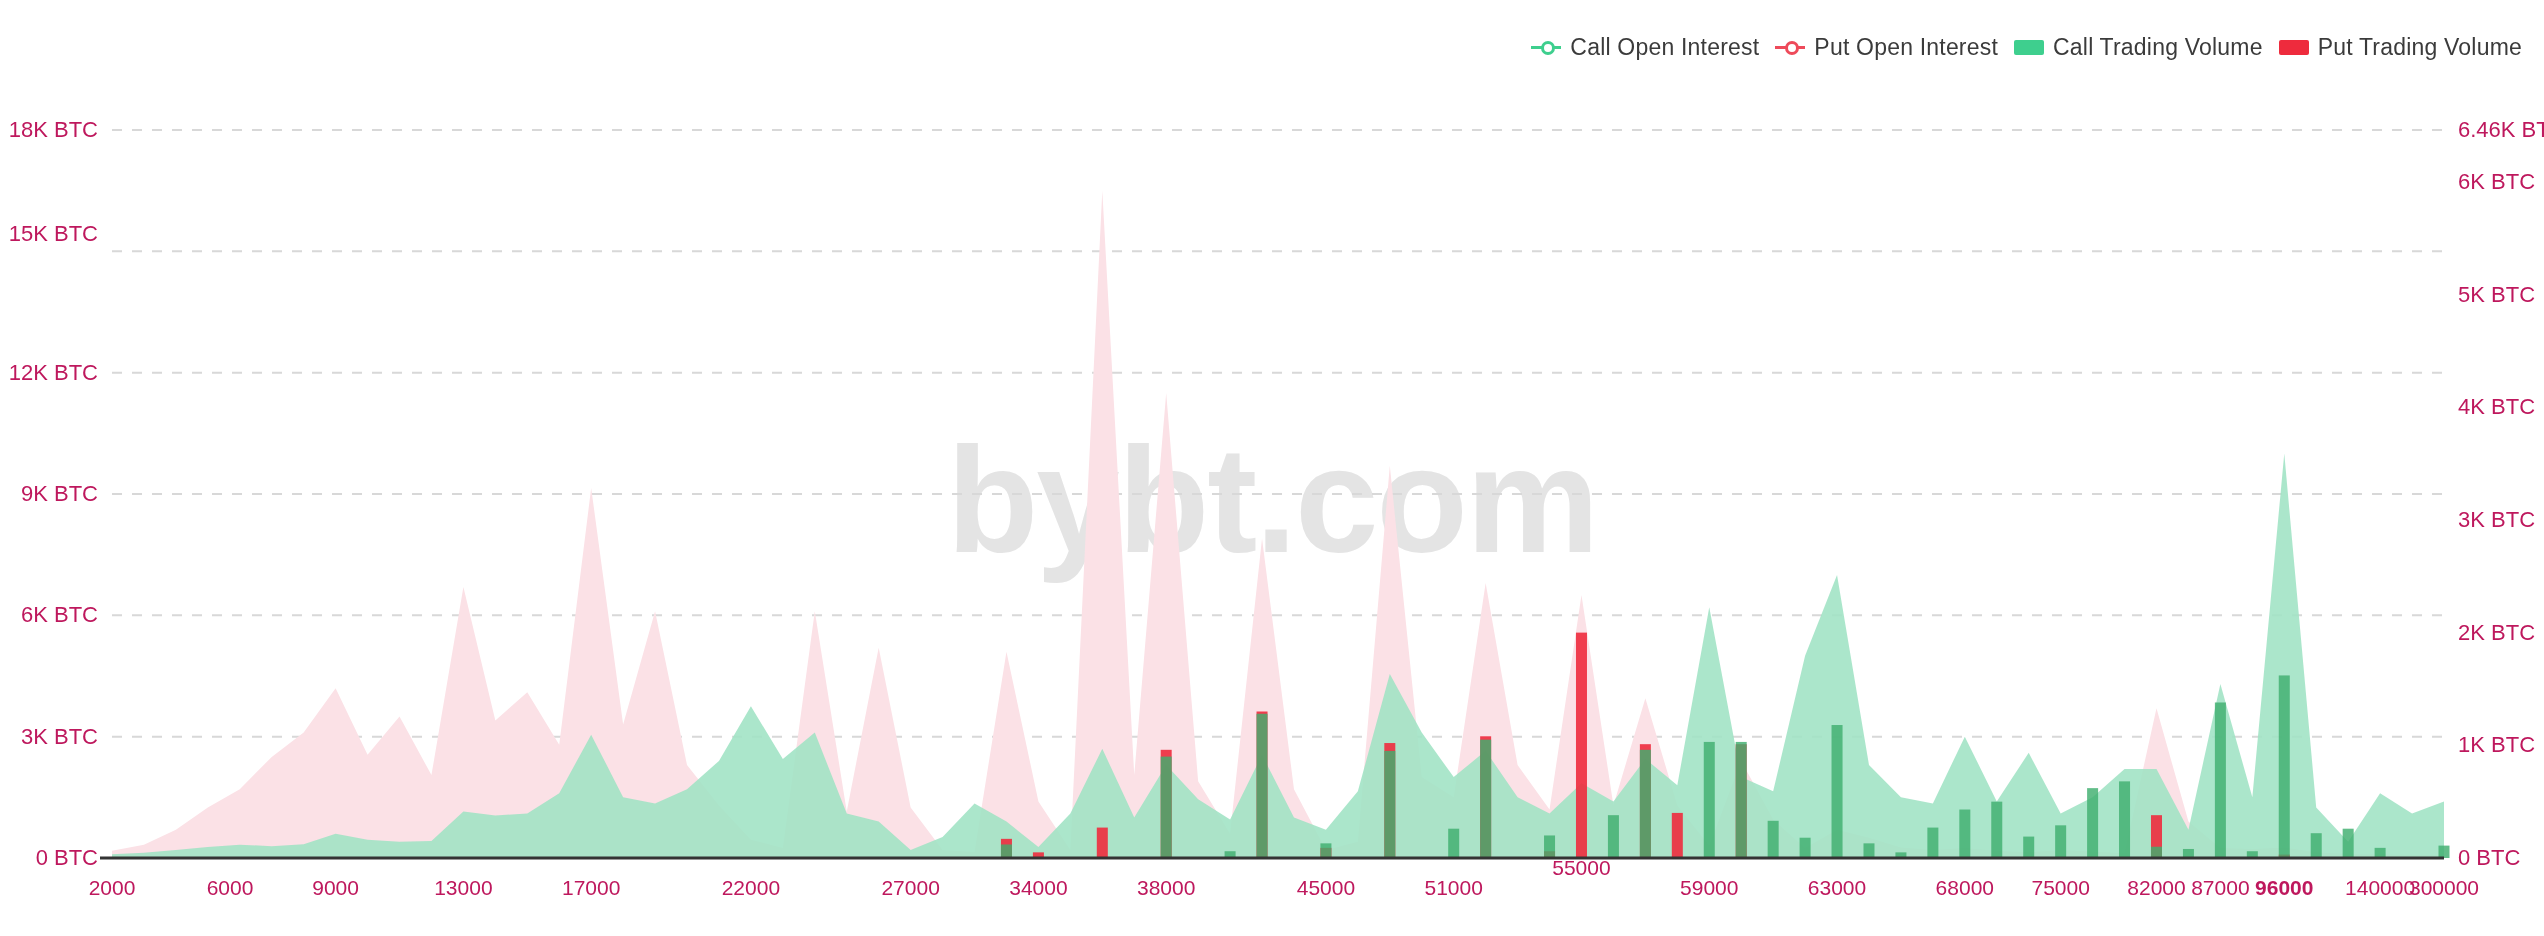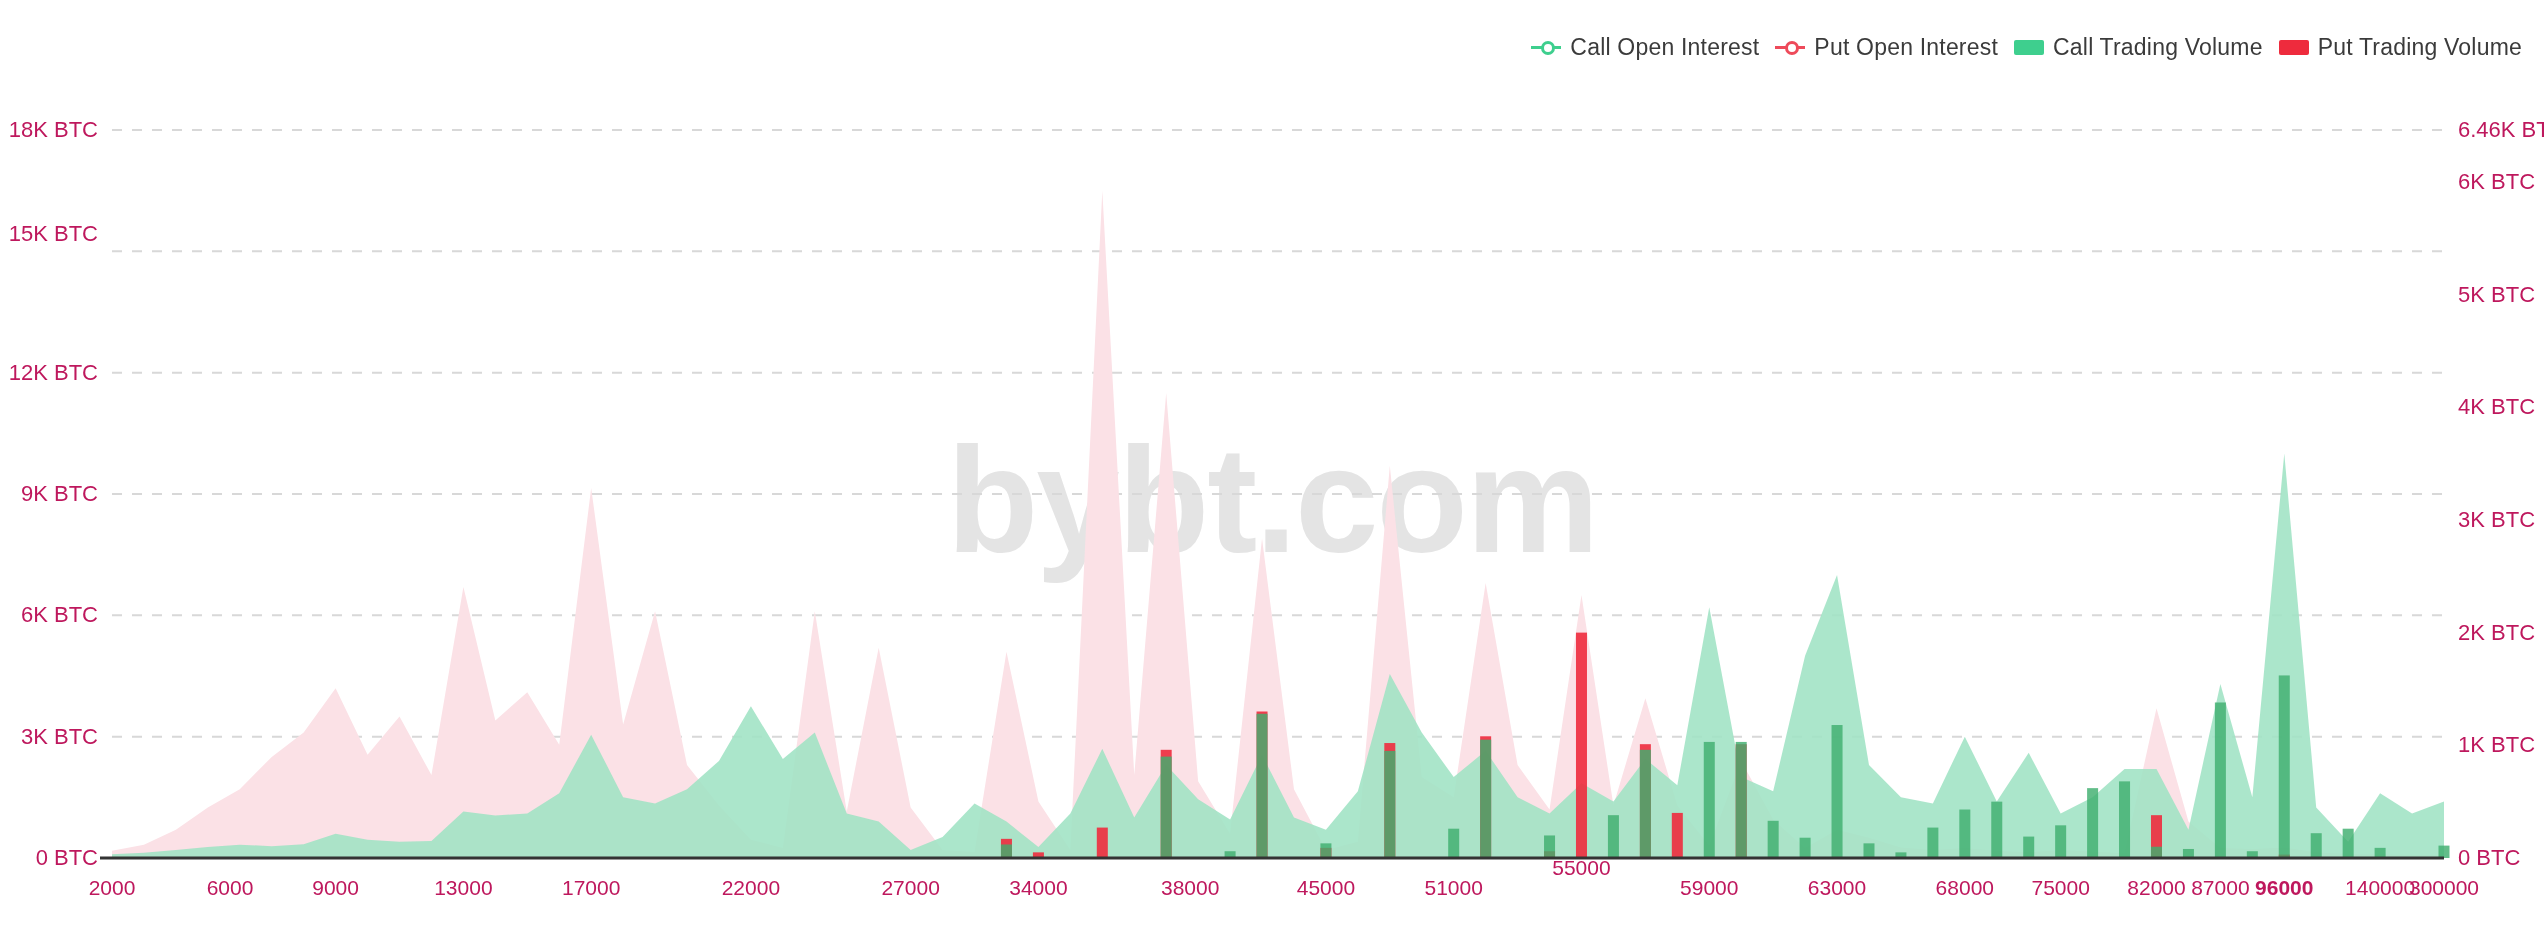--- a/index.html
+++ b/index.html
@@ -229,21 +229,21 @@
     </div>
   <div id="x-axis">
       <div class="axis-label x-label" style="left: 112px; top: 876px;">2000</div>
       <div class="axis-label x-label" style="left: 230px; top: 876px;">6000</div>
       <div class="axis-label x-label" style="left: 335.616px; top: 876px;">9000</div>
       <div class="axis-label x-label" style="left: 463.397px; top: 876px;">13000</div>
       <div class="axis-label x-label" style="left: 591.178px; top: 876px;">17000</div>
       <div class="axis-label x-label" style="left: 750.904px; top: 876px;">22000</div>
       <div class="axis-label x-label" style="left: 910.63px; top: 876px;">27000</div>
       <div class="axis-label x-label" style="left: 1038.41px; top: 876px;">34000</div>
-      <div class="axis-label x-label" style="left: 1166.19px; top: 876px; margin-left: 24px;">38000</div>
+      <div class="axis-label x-label" style="left: 1166.19px; top: 876px;">38000</div>
       <div class="axis-label x-label" style="left: 1325.92px; top: 876px;">45000</div>
       <div class="axis-label x-label" style="left: 1453.7px; top: 876px;">51000</div>
       <div class="axis-label x-label" style="left: 1581.48px; top: 856px;">55000</div>
       <div class="axis-label x-label" style="left: 1709.26px; top: 876px;">59000</div>
       <div class="axis-label x-label" style="left: 1837.04px; top: 876px;">63000</div>
       <div class="axis-label x-label" style="left: 1964.82px; top: 876px;">68000</div>
       <div class="axis-label x-label" style="left: 2060.66px; top: 876px;">75000</div>
       <div class="axis-label x-label" style="left: 2156.49px; top: 876px;">82000</div>
       <div class="axis-label x-label" style="left: 2220.38px; top: 876px;">87000</div>
       <div class="axis-label x-label" style="left: 2284.27px; top: 876px; font-weight: bold;">96000</div>

